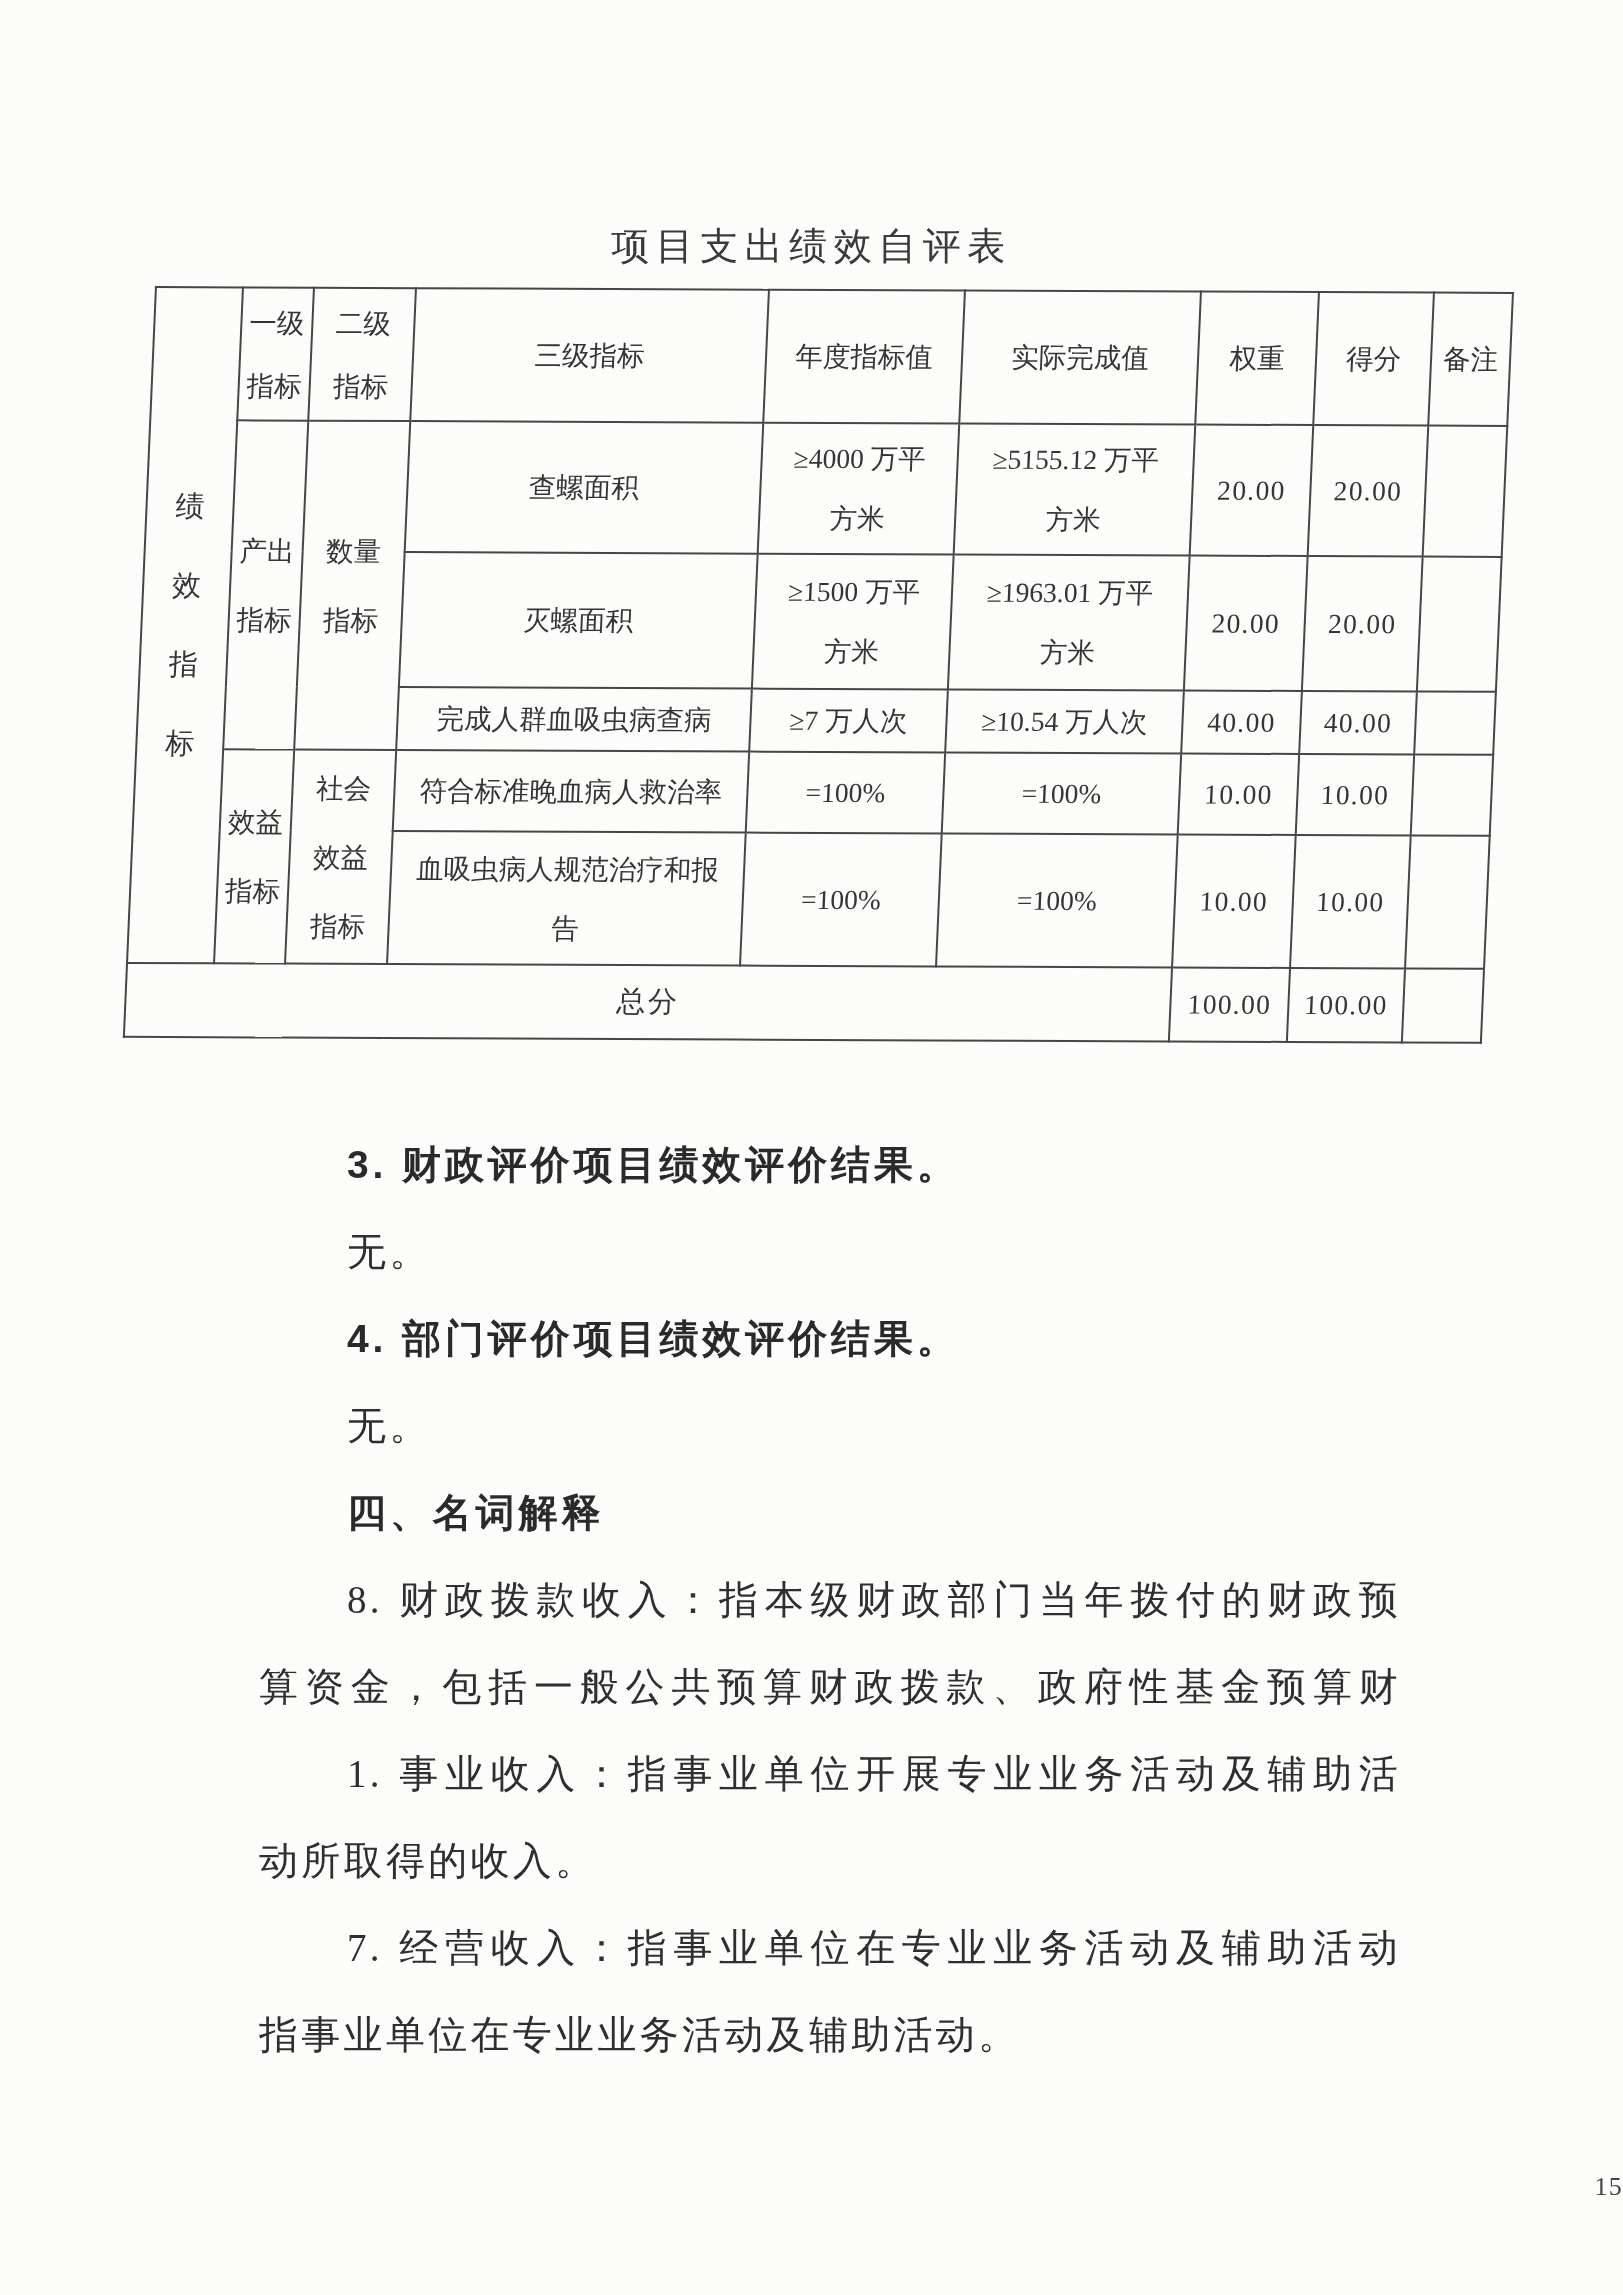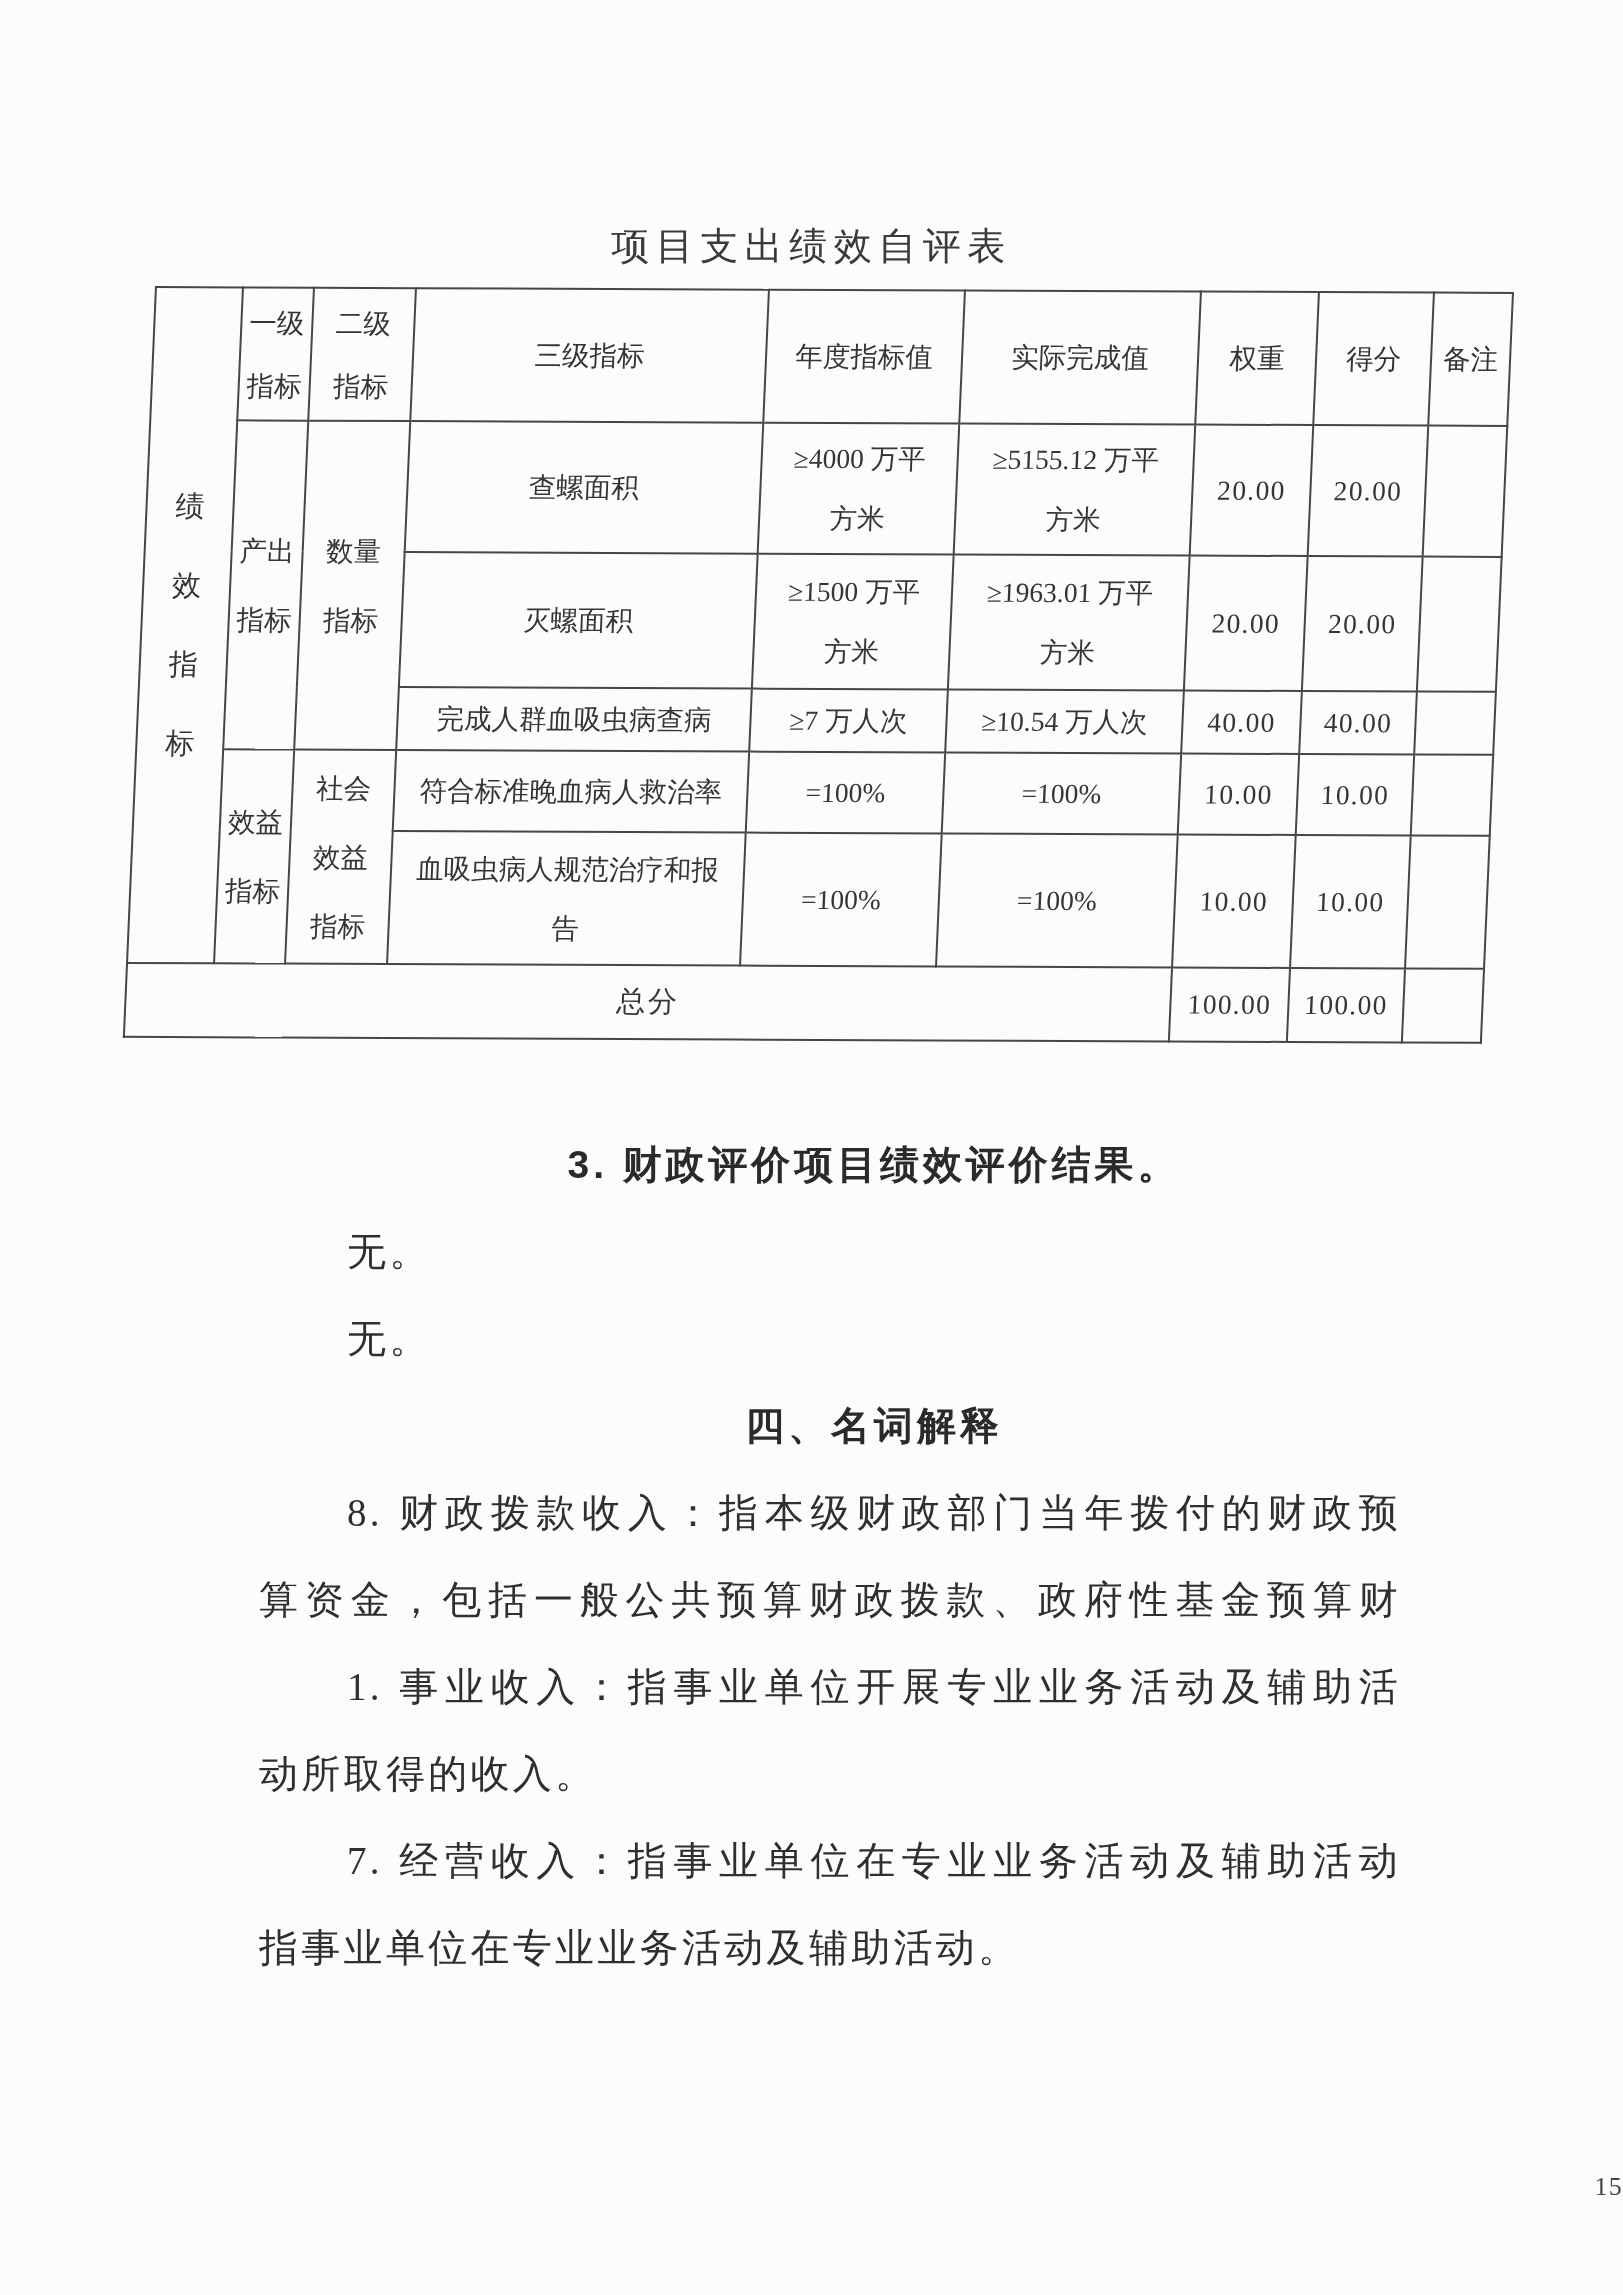--- a/index.html
+++ b/index.html
@@ -60,21 +60,20 @@
     white-space:nowrap;
     letter-spacing:3.3px;
   }
   .line.indent{text-indent:88px;}
   .line.justify{text-align-last:justify;white-space:normal;}
   .line.bold{
     font-weight:700;
     font-family:"Liberation Sans","DejaVu Sans",sans-serif;
     letter-spacing:3.9px;
     color:#2a2a2a;
-    text-align:center;
   }
 
   .page-number{
     position:absolute;top:2172px;left:0;width:1623px;
     text-align:right;font-size:26px;color:#444;
     letter-spacing:1.3px;
   }
 </style>
 </head>
 <body>
@@ -173,20 +172,21 @@
         <td class="cell-num">100.00</td>
         <td></td>
       </tr>
     </tbody>
       </table>
   </div>
 
   <div class="bodytext">
     <div class="line bold indent">3. 财政评价项目绩效评价结果。</div>
     <div class="line indent">无。</div>
+    <div class="line bold indent">4. 部门评价项目绩效评价结果。</div>
     <div class="line indent">无。</div>
     <div class="line bold indent">四、名词解释</div>
     <div class="line indent justify">8. 财政拨款收入：指本级财政部门当年拨付的财政预</div>
     <div class="line justify">算资金，包括一般公共预算财政拨款、政府性基金预算财</div>
     <div class="line indent justify">1. 事业收入：指事业单位开展专业业务活动及辅助活</div>
     <div class="line">动所取得的收入。</div>
     <div class="line indent justify">7. 经营收入：指事业单位在专业业务活动及辅助活动</div>
     <div class="line">指事业单位在专业业务活动及辅助活动。</div>
   </div>
 

